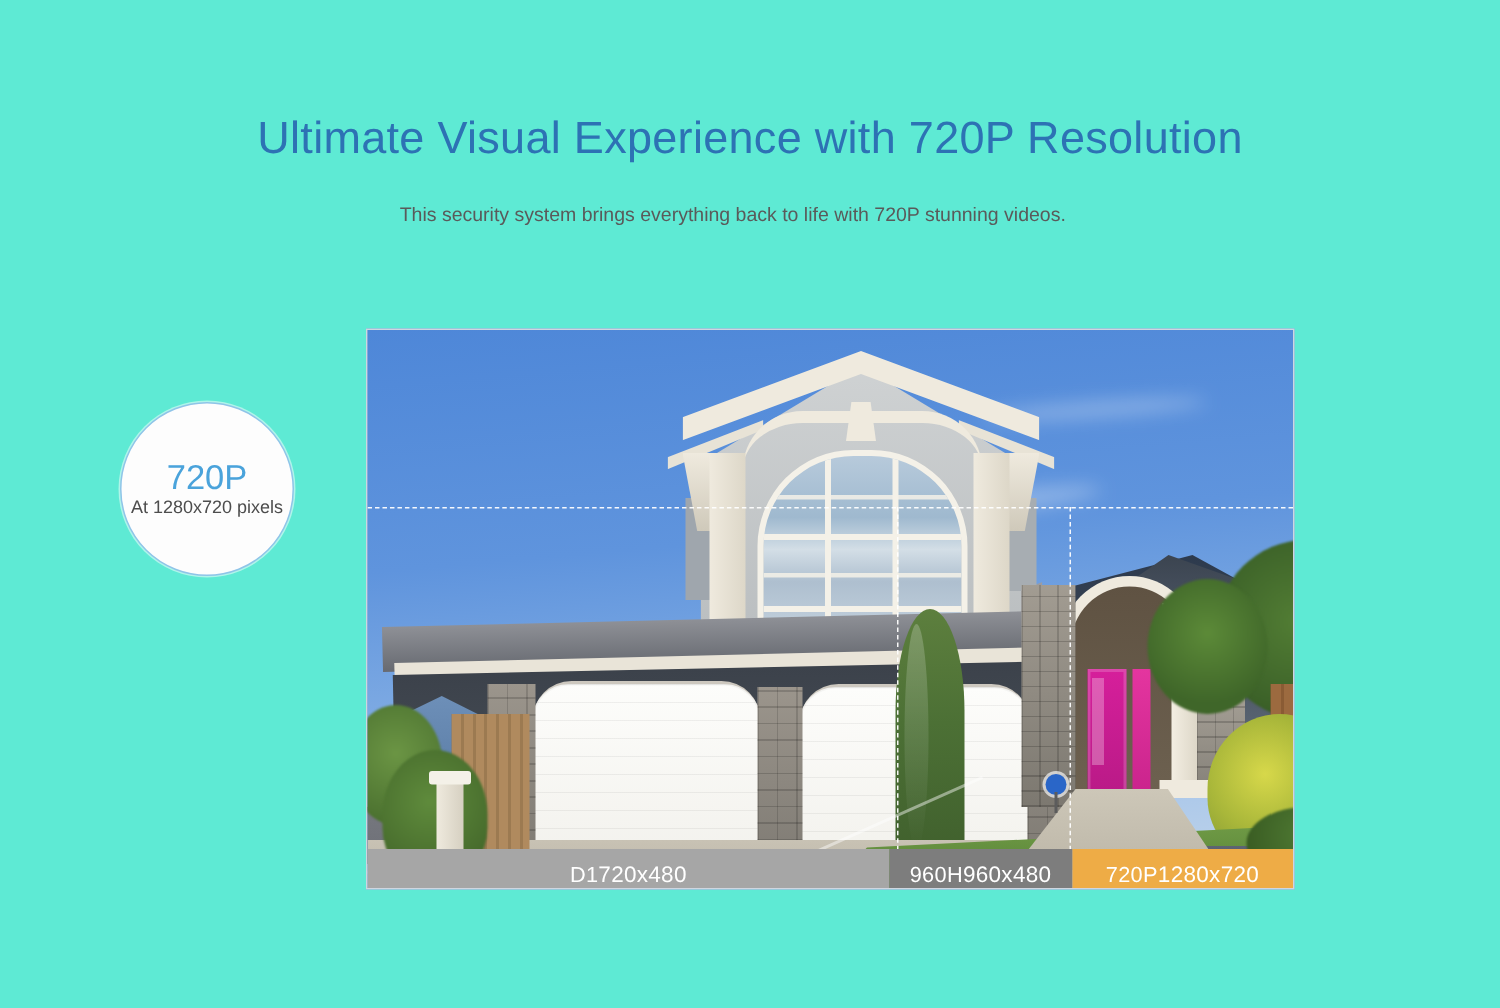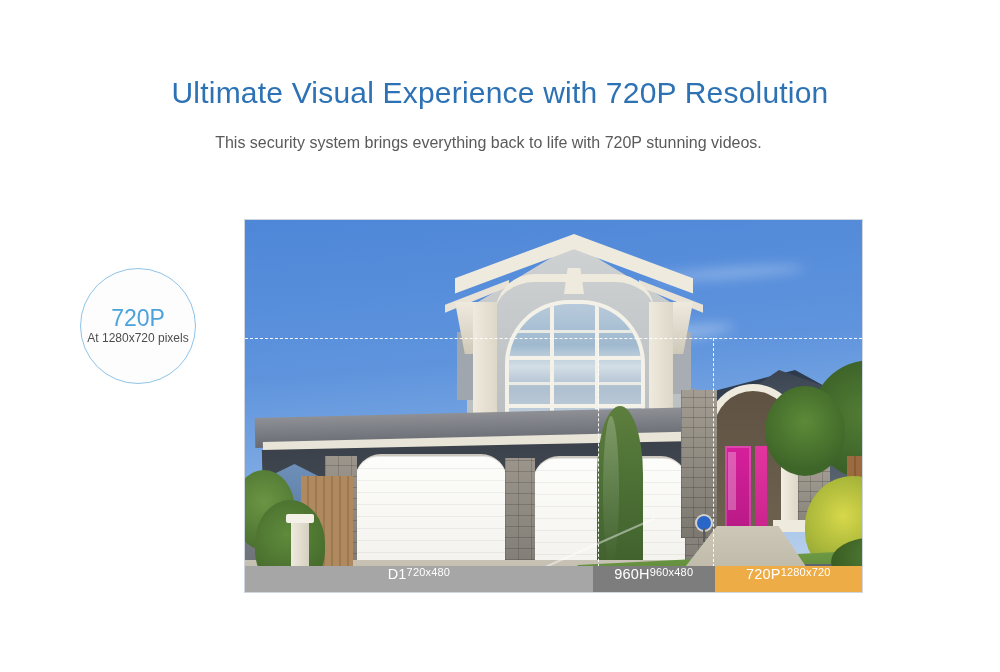--- a/index.html
+++ b/index.html
@@ -2,34 +2,34 @@
 <html><head>
 <meta charset="utf-8">
 <style>
   * { box-sizing: border-box; margin: 0; padding: 0; }
   html, body {
     width: 1000px; height: 672px;
     background: #ebebeb;
     font-family: "Liberation Sans", sans-serif;
     overflow: hidden;
   }
-  .page { position: relative; width: 1000px; height: 672px; background: #ffffff; }
+  .page { position: relative; width: 1000px; height: 672px; background: #5eead4; }
 
   
   .title {
     position: absolute; left: 0; top: 76px; width: 1000px;
     text-align: center;
     font-size: 30px; font-weight: 400; letter-spacing: .2px;
     color: #2d72b4;
     white-space: nowrap;
   }
   .subtitle {
     position: absolute; left: 0; top: 130px; width: 977px;
     text-align: center;
-    font-size: 16px; font-weight: 400; line-height: 26px;
+    font-size: 13px; font-weight: 400; line-height: 26px;
     color: #5a5a5a;
   }
   .subtitle .ln { display: block; }
 
   
   .badge {
     position: absolute;
     border-radius: 50%;
     background: #fdfdfd;
     border: 1px solid #8fc4e8;
@@ -412,25 +412,25 @@
   .guide-v1 { left: 353px; }
   .guide-v2 { left: 468px; }
 
   
   .labelbar {
     position: absolute; left: 0; bottom: 0; width: 100%; height: 26px;
     display: flex;
   }
   .seg {
     height: 100%;
-    display: flex; align-items: flex-start; justify-content: center;
+    display: flex; align-items: flex-end; justify-content: center;
     gap: 0; color: #ffffff; white-space: nowrap;
   }
   .seg .nm { font-size: 14.5px; font-weight: 400; letter-spacing: .2px; }
-  .seg .px { font-size: 11px; font-weight: 400; letter-spacing: .2px; }
+  .seg .px { font-size: 15px; font-weight: 400; letter-spacing: .2px; }
   .seg-d1   { width: 354px; background: #a6a6a6; }
   .seg-960h { width: 124px; background: #7d7d7d; }
   .seg-720p { width: 150px; background: #eeac46; }
 </style>
 </head>
 <body>
 
 <div class="page">
 
   <h1 class="title">Ultimate Visual Experience with 720P Resolution</h1>

